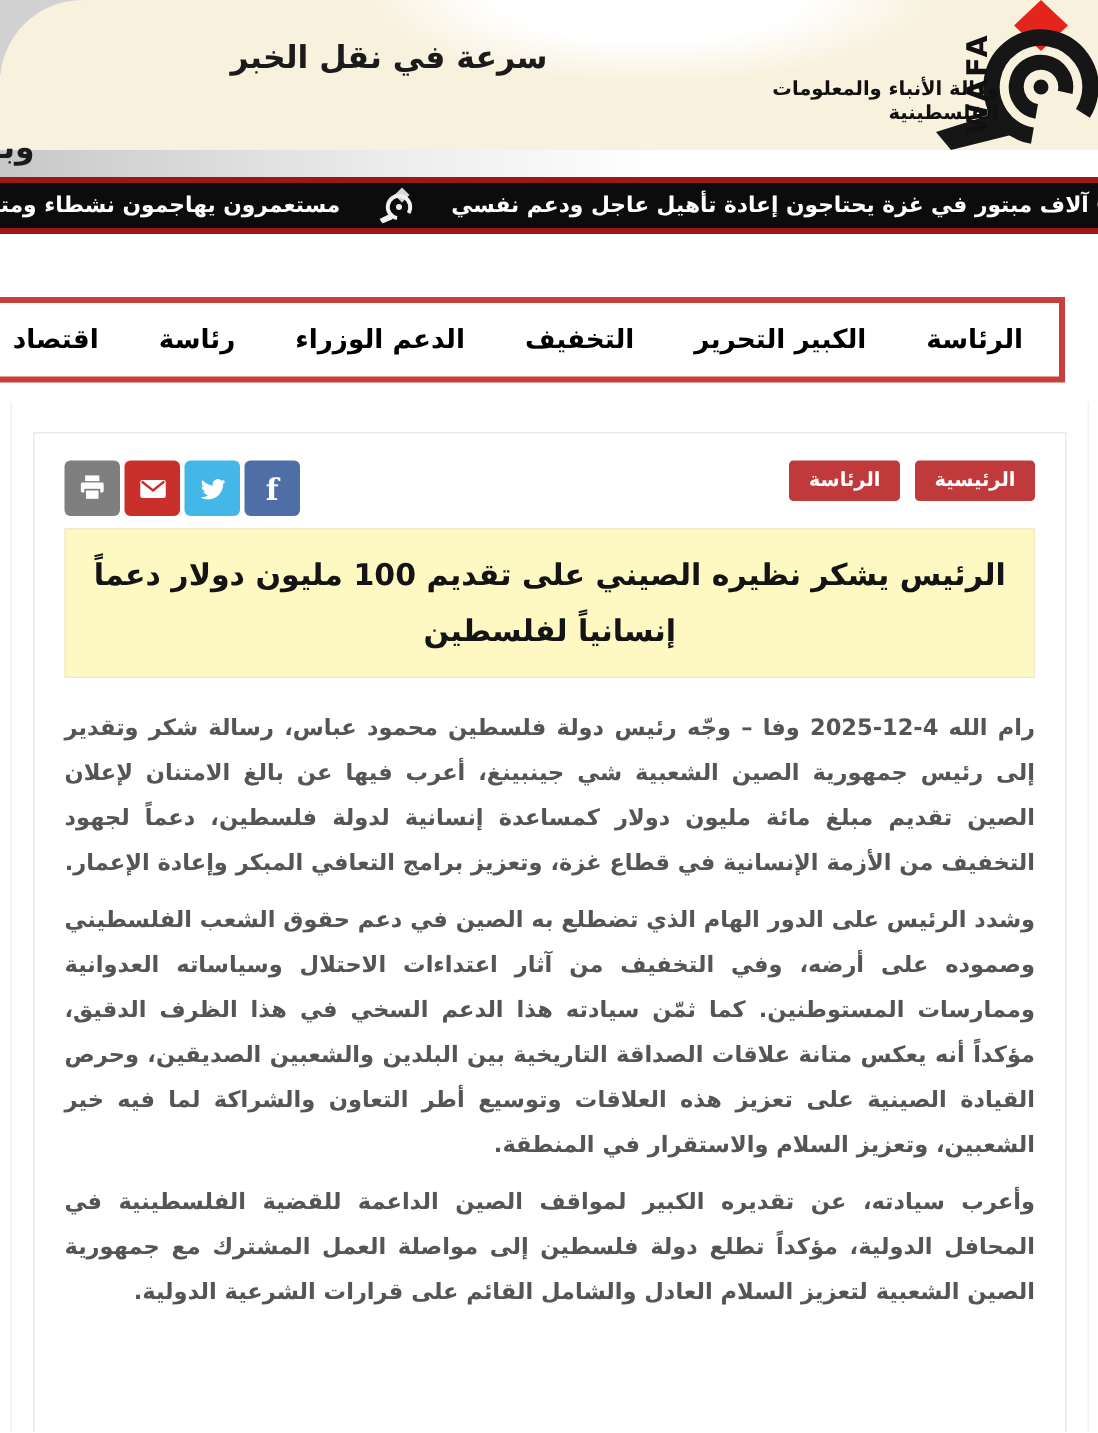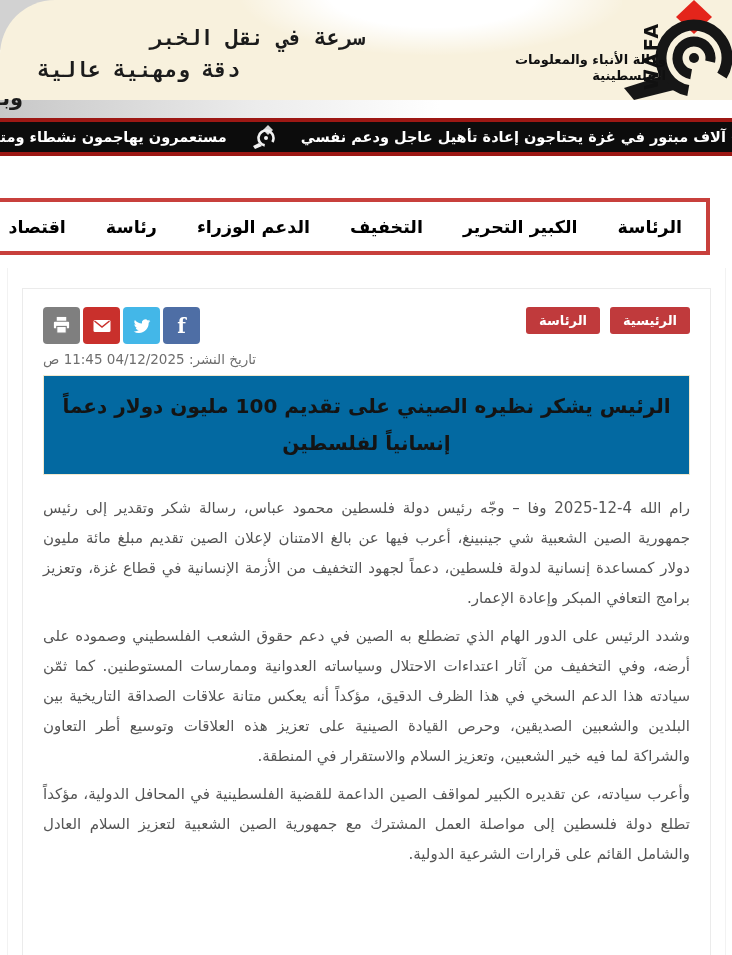--- a/index.html
+++ b/index.html
@@ -5,21 +5,21 @@
   html,body{margin:0;padding:0;background:#fff;}
   *{box-sizing:border-box;}
   .screen{
     position:relative;width:732px;height:955px;overflow:hidden;background:#fff;
     font-family:"DejaVu Sans","Liberation Sans",sans-serif;
   }
   
   .corner-gray{position:absolute;top:0;left:0;width:90px;height:50px;background:#d2d2d2;}
   .site-header{
     position:absolute;top:0;left:0;width:732px;height:100px;
-    background:#f8f1dd;border-top-left-radius:55px;overflow:hidden;font-family:Liberation Mono, monospace;
+    background:#f8f1dd;border-top-left-radius:55px;overflow:hidden;
   }
   .swoosh{position:absolute;top:-14px;right:110px;width:420px;height:86px;
     background:radial-gradient(ellipse 62% 95% at 55% 10%, #ffffff 40%, rgba(255,255,255,0) 75%);}
   .slogan{position:absolute;font-weight:bold;font-size:21px;color:#1b1b1b;white-space:nowrap;}
   .s1{top:26px;right:367px;}
   .s2{top:58px;right:492px;}
   .s3{top:86px;left:-5px;z-index:6;}
   .brand{position:absolute;top:0;right:0;width:270px;height:100px;}
   .brand svg{position:absolute;top:0;right:0;}
   .brand-names{position:absolute;top:52px;right:66px;width:210px;text-align:right;line-height:1.25;}
@@ -49,37 +49,36 @@
     padding:6px 13px;border-radius:3px;white-space:nowrap;cursor:pointer;}
   .share{display:flex;gap:3px;direction:ltr;}
   .share-btn{width:37px;height:37px;border:none;border-radius:4px;display:flex;
     align-items:center;justify-content:center;cursor:pointer;padding:0;}
   .btn-print{background:#7f7f7f;}
   .btn-email{background:#c9302c;}
   .btn-twitter{background:#43b7e8;}
   .btn-facebook{background:#4e6ea5;}
   .fb-f{color:#fff;font-weight:bold;font-size:20px;font-family:"DejaVu Serif","Liberation Serif",serif;line-height:1;}
   .pub-date{margin-top:7px;font-size:13.5px;color:#6e6e6e;text-align:left;}
-  .article-title{margin:8px 0 0;background:#0369a1;border:1px solid #f2e8cd;
+  .article-title{margin:8px 0 0;background:#fef9c3;border:1px solid #f2e8cd;
     padding:12px 16px;text-align:center;font-size:20px;line-height:1.85;
     font-weight:bold;color:#141414;}
   .body-par{margin:8px 0 0;font-size:15px;line-height:30px;color:#555555;
-    text-align:justify;}
+    text-align:justify;font-weight:bold;}
   .body-par.first{margin-top:18px;}
 </style>
 </head>
 <body>
 
 <div class="screen">
 
   <div class="corner-gray"></div>
   <header class="site-header">
     <div class="swoosh"></div>
     <div class="slogan s1">سرعة في نقل الخبر</div>
-    <div class="slogan s2">دقة ومهنية عالية</div>
   </header>
   <div class="slogan s3">وبـ</div>
 
   <div class="brand">
     <svg width="128" height="100" viewBox="0 0 128 100">
       <polygon points="90,0 108,17 90,34 72,17" fill="#e4251b"></polygon>
       <g fill="none" stroke="#161616">
         <circle cx="90" cy="58" r="33" stroke-width="11" stroke-dasharray="168 44" transform="rotate(100 90 58)"></circle>
         <circle cx="90" cy="58" r="16.5" stroke-width="10" stroke-dasharray="78 26" transform="rotate(100 90 58)"></circle>
       </g>
@@ -145,21 +144,20 @@
             <svg width="20" height="20" viewBox="0 0 24 24">
               <path fill="#fff" d="M22 5.9c-.7.3-1.5.6-2.3.7.8-.5 1.5-1.3 1.8-2.2-.8.5-1.7.8-2.6 1a4.1 4.1 0 0 0-7 3.7A11.6 11.6 0 0 1 3.5 4.8a4.1 4.1 0 0 0 1.3 5.5c-.7 0-1.3-.2-1.9-.5v.1c0 2 1.4 3.6 3.3 4-.6.2-1.2.2-1.8.1.5 1.6 2 2.8 3.8 2.8A8.2 8.2 0 0 1 2 18.5a11.6 11.6 0 0 0 6.3 1.8c7.5 0 11.7-6.3 11.7-11.7v-.5c.8-.6 1.5-1.3 2-2.2z"></path>
             </svg>
           </button>
           <button class="share-btn btn-facebook">
             <span class="fb-f">f</span>
           </button>
         </div>
       </div>
 
-      <div class="pub-date" dir="ltr">تاريخ النشر: 04/12/2025 11:45 ص</div>
 
       <h1 class="article-title">الرئيس يشكر نظيره الصيني على تقديم 100 مليون دولار دعماً إنسانياً لفلسطين</h1>
 
       <p class="body-par first">رام الله 4-12-2025 وفا – وجّه رئيس دولة فلسطين محمود عباس، رسالة شكر وتقدير إلى رئيس جمهورية الصين الشعبية شي جينبينغ، أعرب فيها عن بالغ الامتنان لإعلان الصين تقديم مبلغ مائة مليون دولار كمساعدة إنسانية لدولة فلسطين، دعماً لجهود التخفيف من الأزمة الإنسانية في قطاع غزة، وتعزيز برامج التعافي المبكر وإعادة الإعمار.</p>
       <p class="body-par">وشدد الرئيس على الدور الهام الذي تضطلع به الصين في دعم حقوق الشعب الفلسطيني وصموده على أرضه، وفي التخفيف من آثار اعتداءات الاحتلال وسياساته العدوانية وممارسات المستوطنين. كما ثمّن سيادته هذا الدعم السخي في هذا الظرف الدقيق، مؤكداً أنه يعكس متانة علاقات الصداقة التاريخية بين البلدين والشعبين الصديقين، وحرص القيادة الصينية على تعزيز هذه العلاقات وتوسيع أطر التعاون والشراكة لما فيه خير الشعبين، وتعزيز السلام والاستقرار في المنطقة.</p>
       <p class="body-par">وأعرب سيادته، عن تقديره الكبير لمواقف الصين الداعمة للقضية الفلسطينية في المحافل الدولية، مؤكداً تطلع دولة فلسطين إلى مواصلة العمل المشترك مع جمهورية الصين الشعبية لتعزيز السلام العادل والشامل القائم على قرارات الشرعية الدولية.</p>
 
     </main>
   </div>
 

